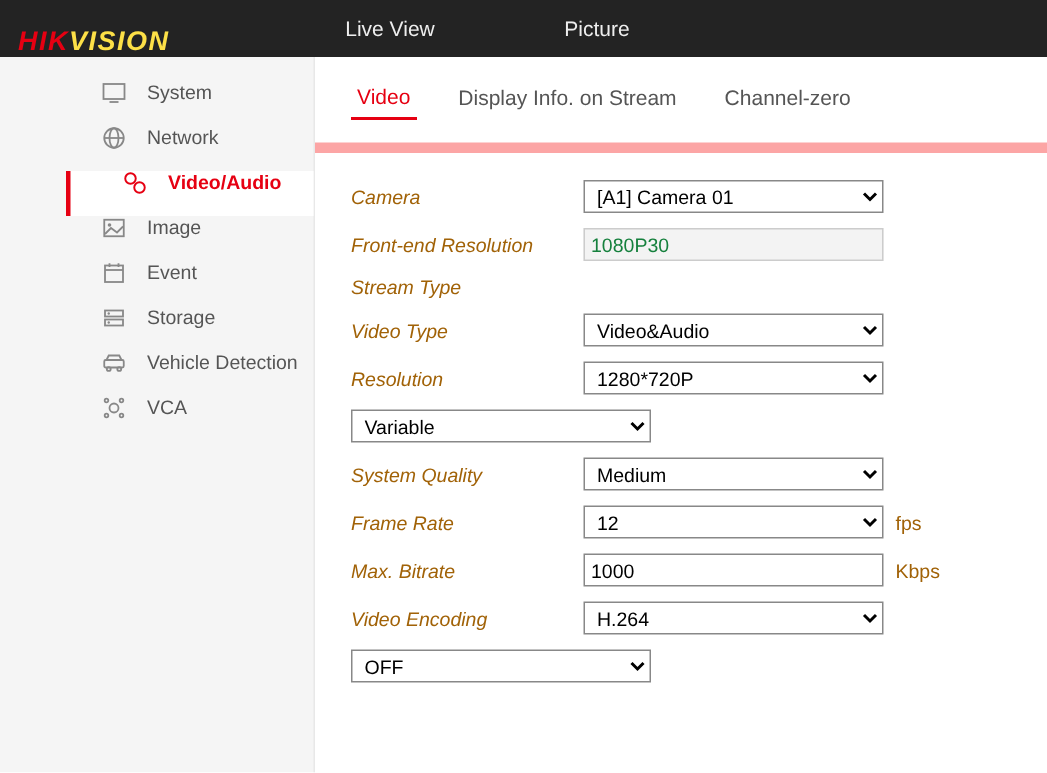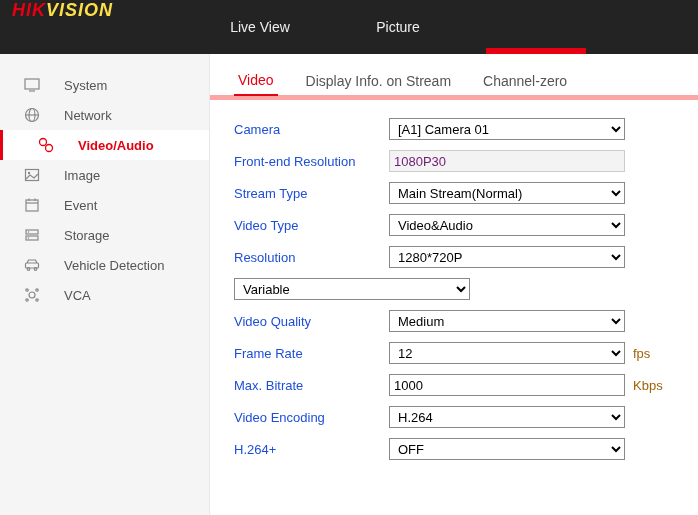--- a/index.html
+++ b/index.html
@@ -1,47 +1,47 @@
 <!DOCTYPE html>
 <html><head>
 <meta charset="utf-8">
 <style>
 * { box-sizing: border-box; margin: 0; padding: 0; }
 body { font-family: Arial, sans-serif; font-size: 13px; color: #333; background: #fff; width: 698px; height: 515px; overflow: hidden; }
 
 
-.hdr { display: flex; align-items: flex-start; height: 54px; background: #232323; color: #fff; }
+.hdr { display: flex; align-items: flex-end; height: 38px; background: #232323; color: #fff; }
 .logo { display: flex; align-items: baseline; padding-left: 12px; width: 210px; font-weight: bold; letter-spacing: 1px; }
 .logo-hik { color: #e60012; font-size: 18px; font-style: italic; }
 .logo-vision { color: #fde047; font-size: 18px; font-style: italic; }
 .topnav { display: flex; height: 100%; gap: 38px; }
 .topnav-item { display: flex; align-items: center; justify-content: center; width: 100px; height: 100%; color: #eee; font-size: 14px; }
 .topnav-item.active { background: #e60012; color: #fff; font-weight: bold; margin-top: 48px; }
 
 
 .body-row { display: flex; height: calc(515px - 38px); }
 .sidebar { width: 210px; background: #f5f5f5; border-right: 1px solid #e8e8e8; padding-top: 16px; }
-.side-item { display: flex; align-items: center; height: 30px; padding-left: 24px; color: #555; gap: 24px; cursor: pointer; }
+.side-item { display: flex; align-items: flex-start; height: 30px; padding-left: 24px; color: #555; gap: 14px; cursor: pointer; margin-left: 44px; }
 .side-item .icon { width: 16px; height: 16px; display: flex; align-items: center; justify-content: center; color: #888; }
 .side-item.active { background: #fff; border-left: 3px solid #e60012; padding-left: 35px; color: #e60012; font-weight: 600; }
 .side-item.active .icon { color: #e60012; }
 
 .main { flex: 1; background: #fff; padding: 0 0 0 0; }
 
 
-.subtabs { display: flex; gap: 24px; padding: 12px 24px 0 24px; border-bottom: 5px solid #fca5a5; align-items: flex-end; }
+.subtabs { display: flex; gap: 24px; padding: 12px 24px 16px 24px; border-bottom: 7px solid #fca5a5; align-items: flex-end; }
 .subtab { padding: 6px 4px; color: #555; font-size: 14px; cursor: pointer; }
 .subtab.active { color: #e60012; border-bottom: 2px solid #e60012; margin-bottom: -1px; }
 
 
 .form { padding: 18px 24px; }
 .row { display: flex; align-items: center; margin-bottom: 10px; }
-.row label { width: 155px; color: #1d4ed8; font-size: 13px; }
-.row select, .row input[type=text] { width: 236px; height: 22px; font-size: 13px; border: 1px solid #888; background: #fff; padding: 1px 4px; }
-.row input[readonly] { background: #f3f3f3; color: #701a75; border: 1px solid #ccc; }
+.row label { width: 155px; color: #a16207; font-size: 13px; font-style: italic; }
+.row select, .row input[type=text] { width: 200px; height: 22px; font-size: 13px; border: 1px solid #888; background: #fff; padding: 1px 4px; }
+.row input[readonly] { background: #f3f3f3; color: #15803d; border: 1px solid #ccc; }
 .unit { margin-left: 8px; color: #a16207; font-size: 13px; }
 
 
 .btnrow { margin-top: 46px; padding-left: 24px; display: flex; gap: 28px; }
 .btn { width: 180px; height: 32px; display: flex; align-items: center; justify-content: center; gap: 8px; font-size: 14px; cursor: pointer; border: 1px solid #bbb; background: #fff; color: #333; }
 .btn.primary { background: #e60012; border-color: #e60012; color: #fff; }
 
 svg { display: block; }
 </style>
 </head>
@@ -161,39 +161,38 @@
         <select><option>[A1] Camera 01</option></select>
       </div>
 
       <div class="row">
         <label>Front-end Resolution</label>
         <input type="text" readonly="" value="1080P30" style="">
       </div>
 
       <div class="row">
         <label>Stream Type</label>
-        <select><option>Main Stream(Normal)</option></select>
       </div>
 
       <div class="row">
         <label>Video Type</label>
         <select><option>Video&amp;Audio</option></select>
       </div>
 
       <div class="row">
         <label>Resolution</label>
         <select><option>1280*720P</option></select>
       </div>
 
       <div class="row">
         <select><option>Variable</option></select>
       </div>
 
       <div class="row">
-        <label>Video Quality</label>
+        <label>System Quality</label>
         <select><option>Medium</option></select>
       </div>
 
       <div class="row">
         <label>Frame Rate</label>
         <select><option>12</option></select>
         <span class="unit">fps</span>
       </div>
 
       <div class="row">
@@ -201,21 +200,20 @@
         <input type="text" value="1000" style="">
         <span class="unit">Kbps</span>
       </div>
 
       <div class="row">
         <label>Video Encoding</label>
         <select><option>H.264</option></select>
       </div>
 
       <div class="row">
-        <label>H.264+</label>
         <select><option>OFF</option></select>
       </div>
 
     </div>
 
     <div class="btnrow">
       <div class="btn">
         
         
       </div>

